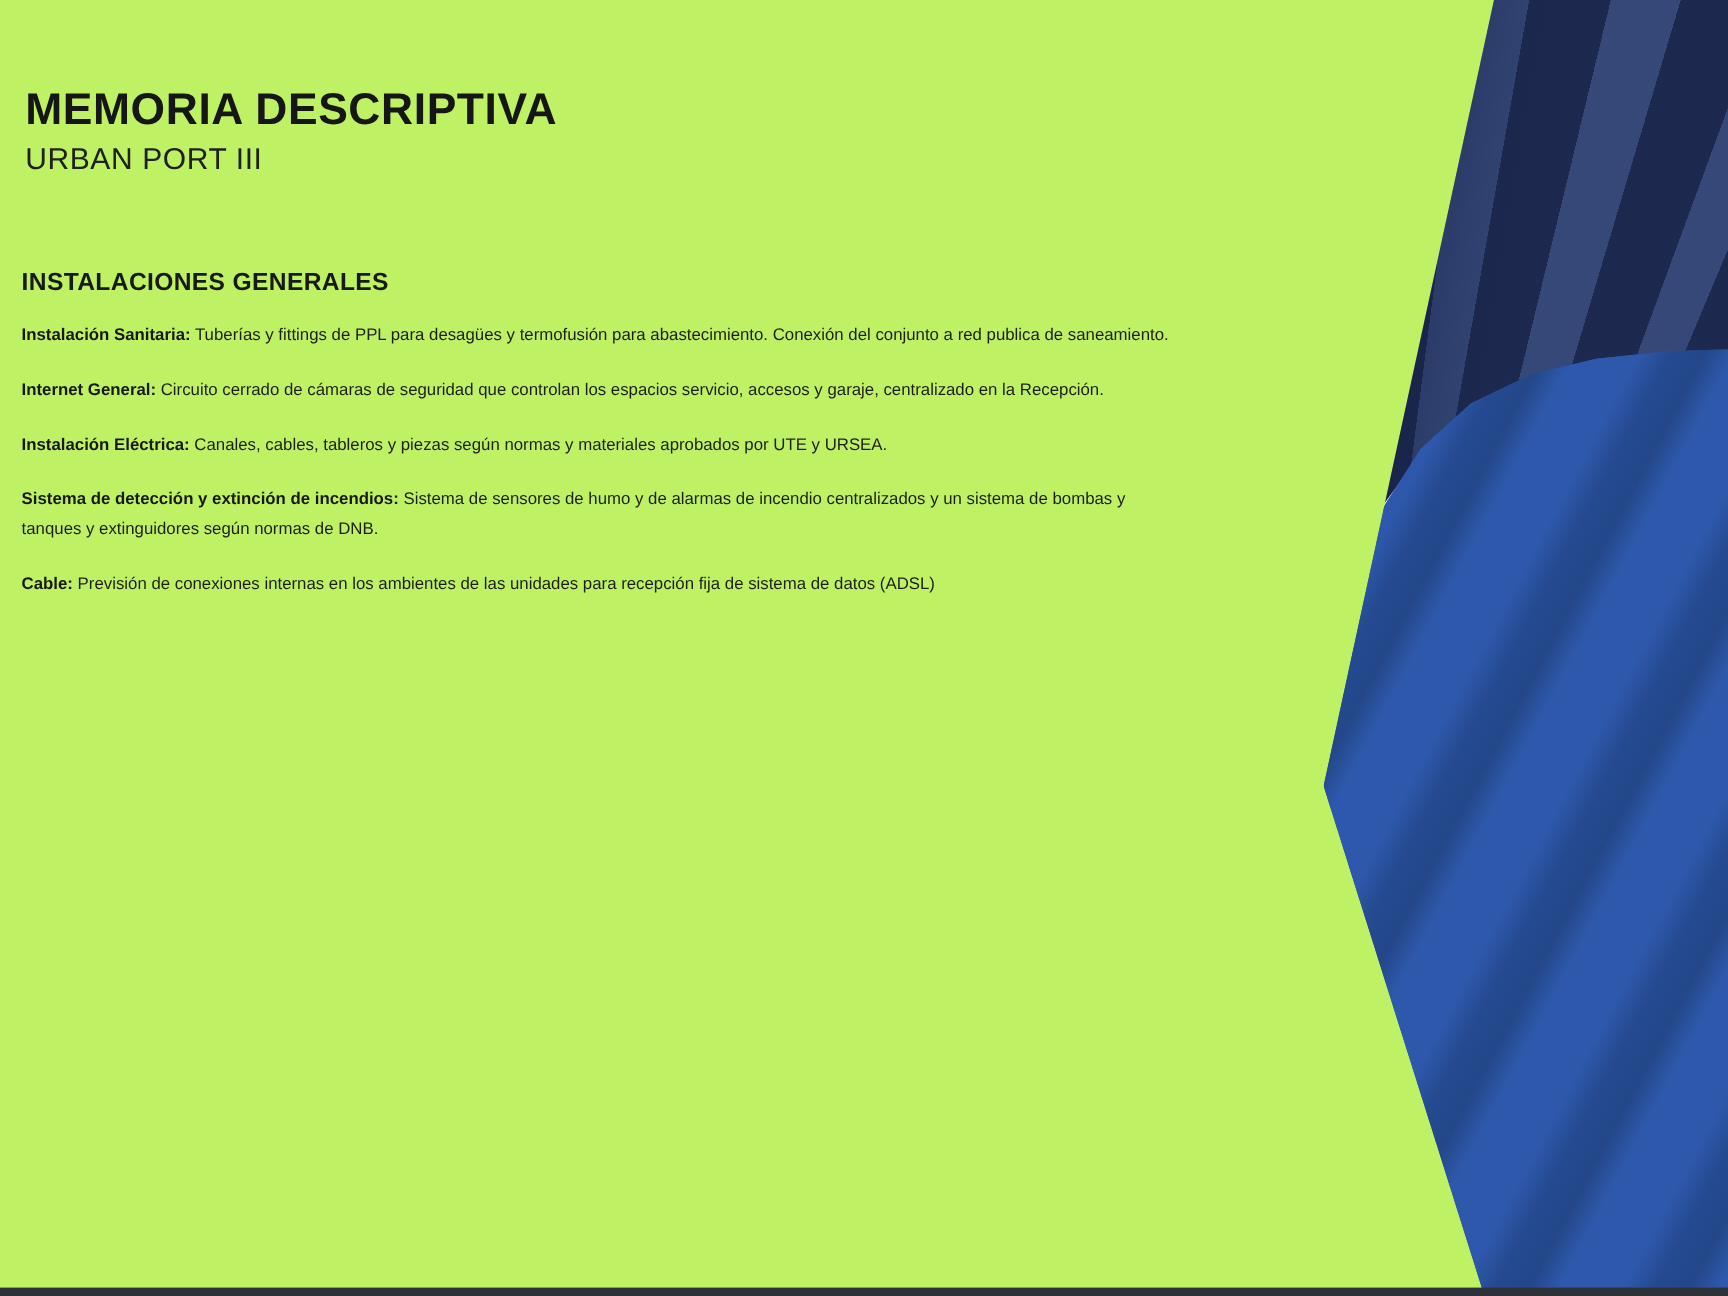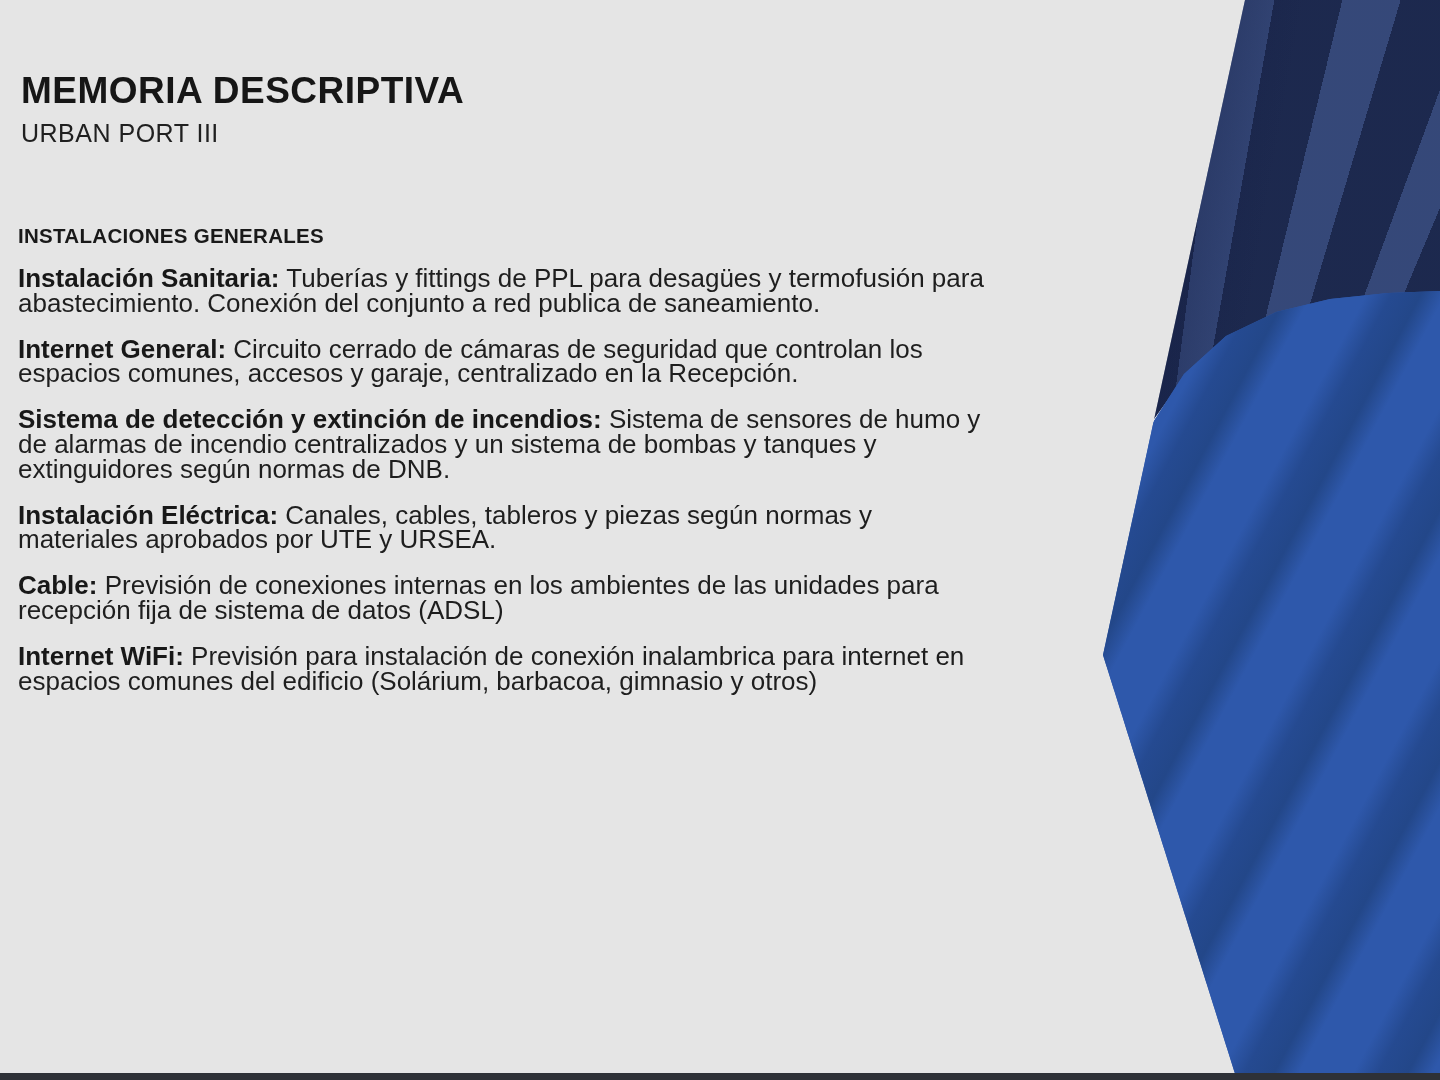--- a/index.html
+++ b/index.html
@@ -4,21 +4,21 @@
 <style>
   * { margin: 0; padding: 0; box-sizing: border-box; }
   html, body { width: 1440px; height: 1080px; }
   body {
     font-family: "Liberation Sans", sans-serif;
     background: #ffffff;
     position: relative;
     overflow: hidden;
     color: #1c1c1c;
   }
-  .slide { position: absolute; inset: 0; background: #e5e5e5; }
+  .slide { position: absolute; inset: 0; background: #bef264; }
 
   
   .header { position: absolute; left: 21px; top: 70px; }
   .title {
     font-size: 37px;
     font-weight: 800;
     letter-spacing: 0.5px;
     color: #161616;
     font-family: "Liberation Sans", sans-serif;
   }
@@ -32,21 +32,21 @@
   .section-heading {
     position: absolute; left: 18px; top: 224px;
     font-size: 20.5px;
     font-weight: 700;
     letter-spacing: 0.3px;
     color: #191919;
   }
   .content {
     position: absolute; left: 18px; top: 266px;
     width: 968px;
-    font-size: 26px;
+    font-size: 14px;
     line-height: 24.8px;
     color: #1e1e1e;
   }
   .content p {
     margin-bottom: 21px;
     white-space: pre-wrap;
   }
   .content p:nth-of-type(7) { margin-top: -7px; margin-left: 3px; }
   .content p:nth-of-type(8) { margin-top: 28px; }
   .content .term { font-weight: 700; color: #181818; }
@@ -106,25 +106,24 @@
 
   <div class="header">
     <div class="title">MEMORIA DESCRIPTIVA</div>
     <div class="subtitle">URBAN PORT III</div>
   </div>
 
   <div class="section-heading">INSTALACIONES GENERALES</div>
 
   <div class="content">
     <p><span class="term">Instalación Sanitaria:</span><span> Tuberías y fittings de PPL para desagües y termofusión para abastecimiento. Conexión del conjunto a red publica de saneamiento.</span></p>
-    <p><span class="term">Internet General:</span><span> Circuito cerrado de cámaras de seguridad que controlan los espacios comunes, accesos y garaje, centralizado en la Recepción.</span></p>
+    <p><span class="term">Internet General:</span><span> Circuito cerrado de cámaras de seguridad que controlan los espacios servicio, accesos y garaje, centralizado en la Recepción.</span></p>
+    <p><span class="term">Instalación Eléctrica:</span><span> Canales, cables, tableros y piezas según normas y materiales aprobados por UTE y URSEA.</span></p>
     <p><span class="term">Sistema de detección y extinción de incendios:</span><span> Sistema de sensores de humo y de alarmas de incendio centralizados y un sistema de bombas y tanques y extinguidores según normas de DNB.</span></p>
-    <p><span class="term">Instalación Eléctrica:</span><span> Canales, cables, tableros y piezas según normas y materiales aprobados por UTE y URSEA.</span></p>
     <p><span class="term">Cable:</span><span> Previsión de conexiones internas en los ambientes de las unidades para recepción fija de sistema de datos (ADSL)</span></p>
-    <p><span class="term">Internet WiFi:</span><span> Previsión para instalación de conexión inalambrica para internet en espacios comunes del edificio (Solárium, barbacoa, gimnasio y otros)</span></p>
   </div>
 
   <div class="photo">
     <div class="photo-white-base"></div>
     <div class="photo-ramp"></div>
     <div class="photo-dark"></div>
     <div class="photo-bright"></div>
   </div>
 
   <div class="bottom-bar"></div>

